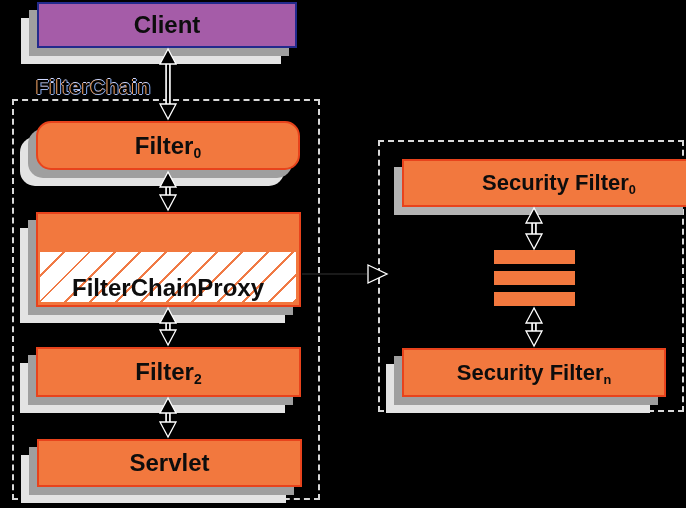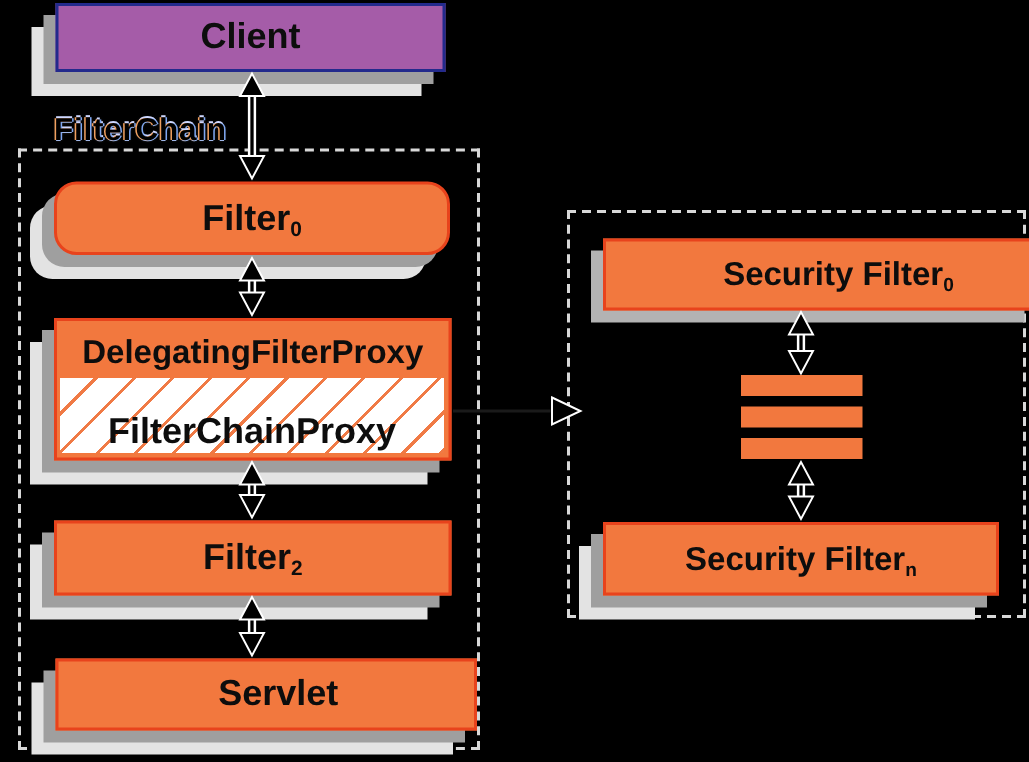--- a/index.html
+++ b/index.html
@@ -73,31 +73,30 @@
 
   <div class="box client shadow-double" style="left:37px; top:2px; width:256px; height:42px;">
     <span>Client</span>
   </div>
 
   <div class="box orange shadow-double fs24" style="left:36px; top:121px; width:260px; height:45px;border-radius:15px;">
     <span><span>Filter</span><sub>0</sub></span>
   </div>
 
   <div class="box orange shadow-double" style="left:36px; top:212px; width:261px; height:91px;">
-    <div class="dfp-label">DelegatingFilterProxy</div>
     <div class="hatched">
       <span>FilterChainProxy</span>
     </div>
   </div>
 
   <div class="box orange shadow-double fs24" style="left:36px; top:347px; width:261px; height:46px;">
     <span><span>Filter</span><sub>2</sub></span>
   </div>
 
-  <div class="box orange shadow-double fs24" style="left:37px; top:439px; width:261px; height:44px;padding-left:16px;">
+  <div class="box orange shadow-double fs24" style="left:37px; top:439px; width:261px; height:44px;">
     <span>Servlet</span>
   </div>
 
   <div class="box orange shadow-single fs22" style="left:402px; top:159px; width:260px; height:44px;">
     <span><span>Security Filter</span><sub>0</sub></span>
   </div>
 
   <div class="bar" style="top:250px;"></div>
   <div class="bar" style="top:271px;"></div>
   <div class="bar" style="top:292px;"></div>

